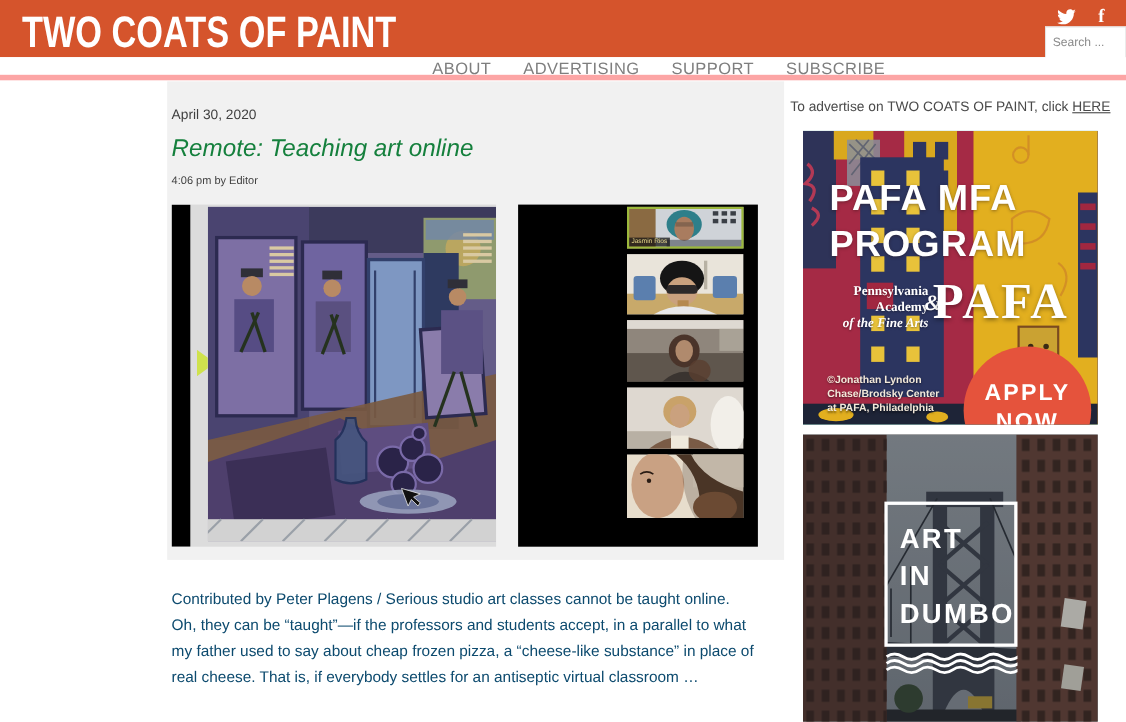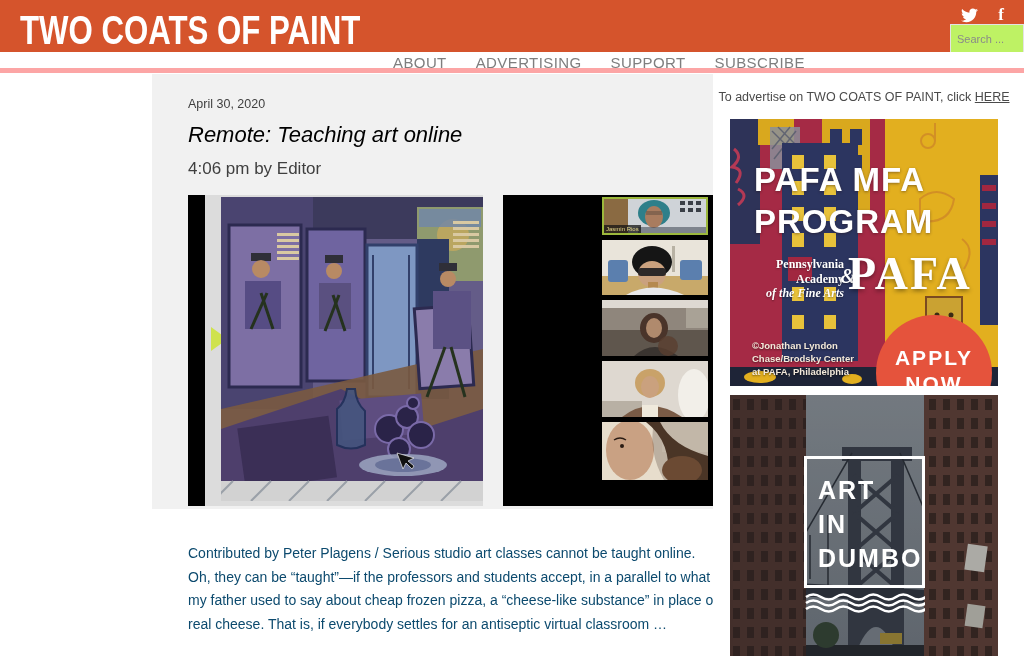--- a/index.html
+++ b/index.html
@@ -8,36 +8,36 @@
   .page { position:relative; width:1024px; height:656px; overflow:hidden; }
 
   
   .header { position:absolute; left:0; top:0; width:1024px; height:52px; background:#d5542c; }
   .logo { position:absolute; left:20px; top:9px; color:#ffffff; font-weight:bold;
           font-size:40px; line-height:42px; letter-spacing:0px;
           transform:scaleX(0.78); transform-origin:left center; white-space:nowrap; }
   .social { position:absolute; right:20px; top:7px; display:flex; gap:20px; align-items:center; }
   .social svg { display:block; }
   .fb-glyph { color:#fff; font-family:"Liberation Serif", serif; font-weight:bold; font-size:17px; line-height:16px; }
-  .search-box { position:absolute; right:0; top:24px; width:74px; height:30px; background:#bef264;
+  .search-box { position:absolute; right:0; top:24px; width:74px; height:30px; background:#ffffff;
                 border:1px solid #e3e3e3; font-size:11px; color:#6f6f6f; padding:0 6px; outline:none; }
   .search-box::placeholder { color:#8a8a8a; }
 
   
   .navbar { position:absolute; left:0; top:52px; width:1024px; height:21px; background:#fff;
             border-bottom:5px solid #fca5a5; }
   .nav-items { position:absolute; left:393px; top:0; display:flex; gap:29px; height:21px; align-items:center; }
   .nav-item { font-size:15px; color:#7e7e7e; letter-spacing:0.4px; cursor:pointer; white-space:nowrap; }
 
   
   .column { position:absolute; left:152px; top:74px; width:561px; height:435px; background:#f1f1f1;
-            padding-left:36px; }
+            padding-left:4px; }
   .post-date { margin-top:23px; font-size:12.5px; color:#3f3f3f; }
-  .post-title { margin-top:11px; font-size:22px; font-style:italic; font-weight:500; color:#000000; }
-  .post-byline { margin-top:11px; font-size:17px; color:#3f3f3f; }
+  .post-title { margin-top:11px; font-size:22px; font-style:italic; font-weight:500; color:#15803d; }
+  .post-byline { margin-top:11px; font-size:10px; color:#3f3f3f; }
 
   .figure { position:relative; width:541px; height:311px; margin-top:16px; }
   .img-left { position:absolute; left:0; top:0; width:295px; height:311px; background:#dcdcdc; overflow:hidden; }
   .film-bar { position:absolute; left:0; top:0; width:17px; height:311px; background:#000; }
   .painting { position:absolute; left:33px; top:2px; width:262px; height:304px; }
   .sliver { position:absolute; left:23px; top:132px; width:10px; height:24px; background:#cfe24d;
             clip-path:polygon(0 0,100% 30%,100% 70%,0 100%); }
   .img-right { position:absolute; left:315px; top:0; width:218px; height:311px; background:#000; overflow:hidden; }
   .strip { position:absolute; right:13px; top:2px; width:106px; display:flex; flex-direction:column; gap:5px; }
   .thumb { position:relative; width:106px; }

